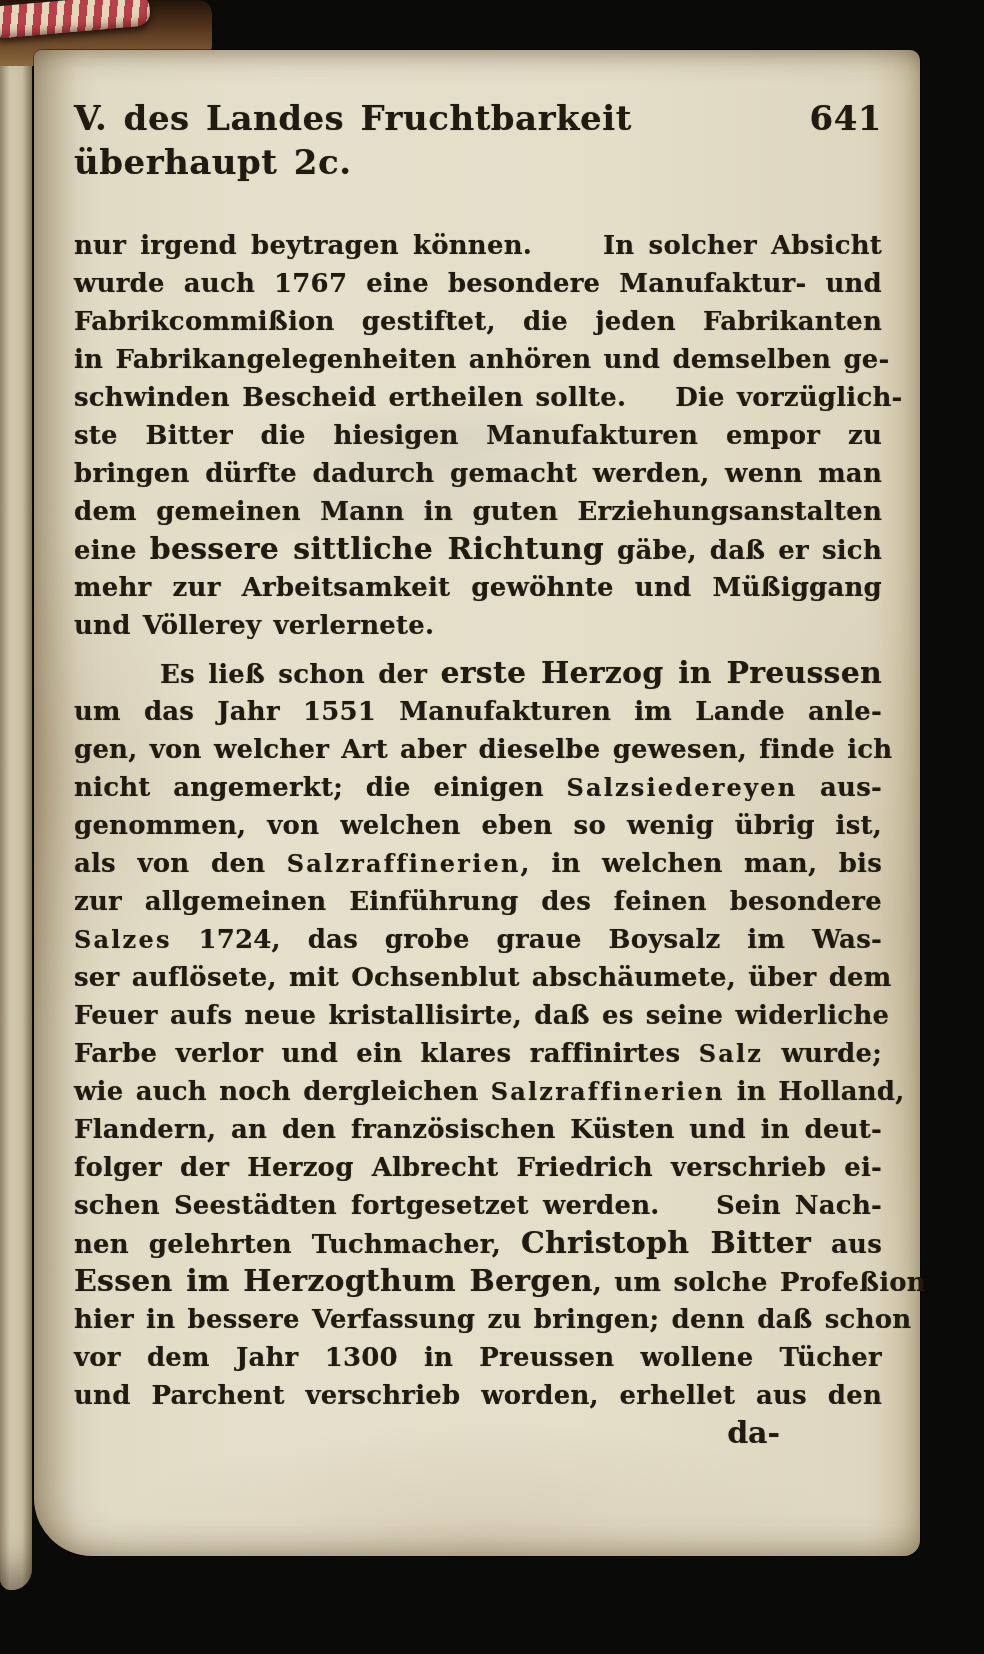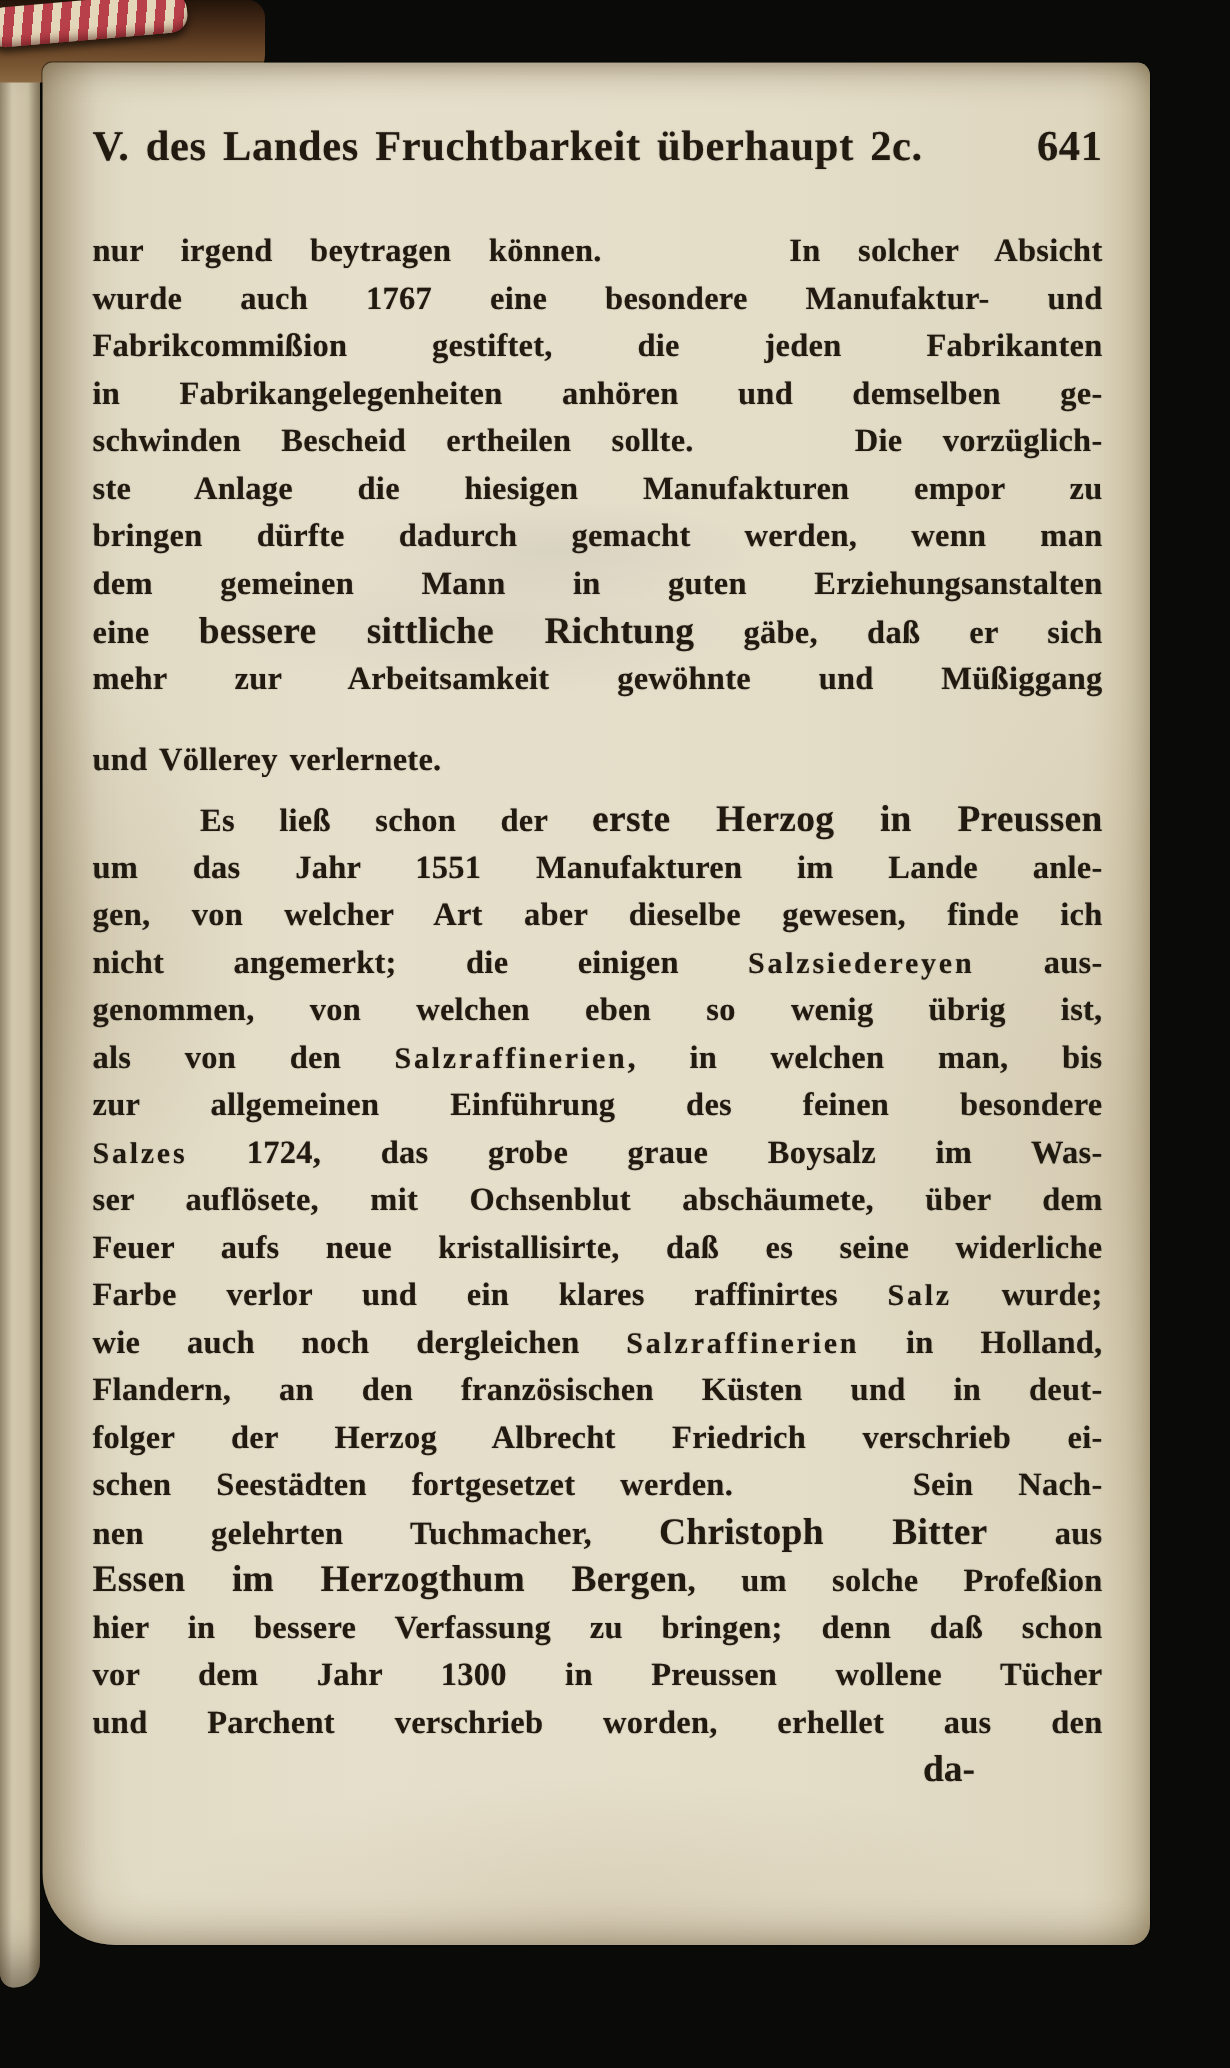--- a/index.html
+++ b/index.html
@@ -2,21 +2,21 @@
 <html style="--bg: #0a0b09; --paper: #e4ddc8; --ink: #211a11; --red: #b8404a;"><head>
 <meta charset="utf-8">
 <style>
   html,body{margin:0;padding:0;}
   body{
     width:984px;height:1654px;
     background:var(--bg,#0a0b09);
     overflow:hidden;
     font-family:"DejaVu Serif", serif;
   }
-  .scene{position:relative;width:984px;height:1309px;font-family:Liberation Serif, serif;}
+  .scene{position:relative;width:984px;height:1309px;}
 
   
   .edge-sliver{
     position:absolute;left:0;top:42px;width:32px;height:1548px;
     background:linear-gradient(90deg,#a2957a 0%,#d9d0b6 30%,#d2c8ab 70%,#8d8066 100%);
     border-radius:4px 0 30px 16px;
     box-shadow:inset 0 -30px 40px -20px rgba(40,30,15,.55), inset 0 20px 30px -18px rgba(40,30,15,.45);
   }
   
   .book-top{
@@ -64,21 +64,21 @@
   .body-text{margin-top:42px;}
   .paragraph{margin:0;}
   .paragraph + .paragraph{margin-top:10px;}
   .line{
     height:38px;line-height:38px;font-size:26px;
     text-align:justify;text-align-last:justify;
     word-spacing:3px;letter-spacing:.2px;
     white-space:nowrap;overflow:visible;
     text-shadow:0 0 1px rgba(33,26,17,.45);
   }
-  .line.noj{text-align-last:left;margin-top:27px;}
+  .line.noj{text-align-last:left;}
   .line.indent{text-indent:86px;}
   .seg-e{font-size:30px;}            
   .seg-a{font-size:24px;letter-spacing:2.2px;} 
   .catchword{
     height:38px;line-height:38px;font-size:30px;
     text-align:right;padding-right:102px;
     text-shadow:0 0 1px rgba(33,26,17,.45);
   }
 </style>
 </head>
@@ -95,21 +95,21 @@
         <span>V. des Landes Fruchtbarkeit überhaupt 2c.</span>
         <span>641</span>
       </div>
       <div class="body-text" id="paragraphs">
           <div class="paragraph">
             <div class="line"><span class="seg-n">nur irgend beytragen können.&nbsp;&nbsp;&nbsp;&nbsp; In solcher Absicht</span></div>
             <div class="line"><span class="seg-n">wurde auch 1767 eine besondere Manufaktur- und</span></div>
             <div class="line"><span class="seg-n">Fabrikcommißion gestiftet, die jeden Fabrikanten</span></div>
             <div class="line"><span class="seg-n">in Fabrikangelegenheiten anhören und demselben ge-</span></div>
             <div class="line"><span class="seg-n">schwinden Bescheid ertheilen sollte.&nbsp;&nbsp;&nbsp; Die vorzüglich-</span></div>
-            <div class="line"><span class="seg-n">ste Anlage die hiesigen Manufakturen empor zu</span></div>
+            <div class="line"><span class="seg-n">ste Bitter die hiesigen Manufakturen empor zu</span></div>
             <div class="line"><span class="seg-n">bringen dürfte dadurch gemacht werden, wenn man</span></div>
             <div class="line"><span class="seg-n">dem gemeinen Mann in guten Erziehungsanstalten</span></div>
             <div class="line"><span class="seg-n">eine </span><span class="seg-e">bessere sittliche Richtung</span><span class="seg-n"> gäbe, daß er sich</span></div>
             <div class="line"><span class="seg-n">mehr zur Arbeitsamkeit gewöhnte und Müßiggang</span></div>
             <div class="line noj"><span class="seg-n">und Völlerey verlernete.</span></div>
           </div>
           <div class="paragraph">
             <div class="line indent"><span class="seg-n">Es ließ schon der </span><span class="seg-e">erste Herzog in Preussen</span></div>
             <div class="line"><span class="seg-n">um das Jahr 1551 Manufakturen im Lande anle-</span></div>
             <div class="line"><span class="seg-n">gen, von welcher Art aber dieselbe gewesen, finde ich</span></div>

